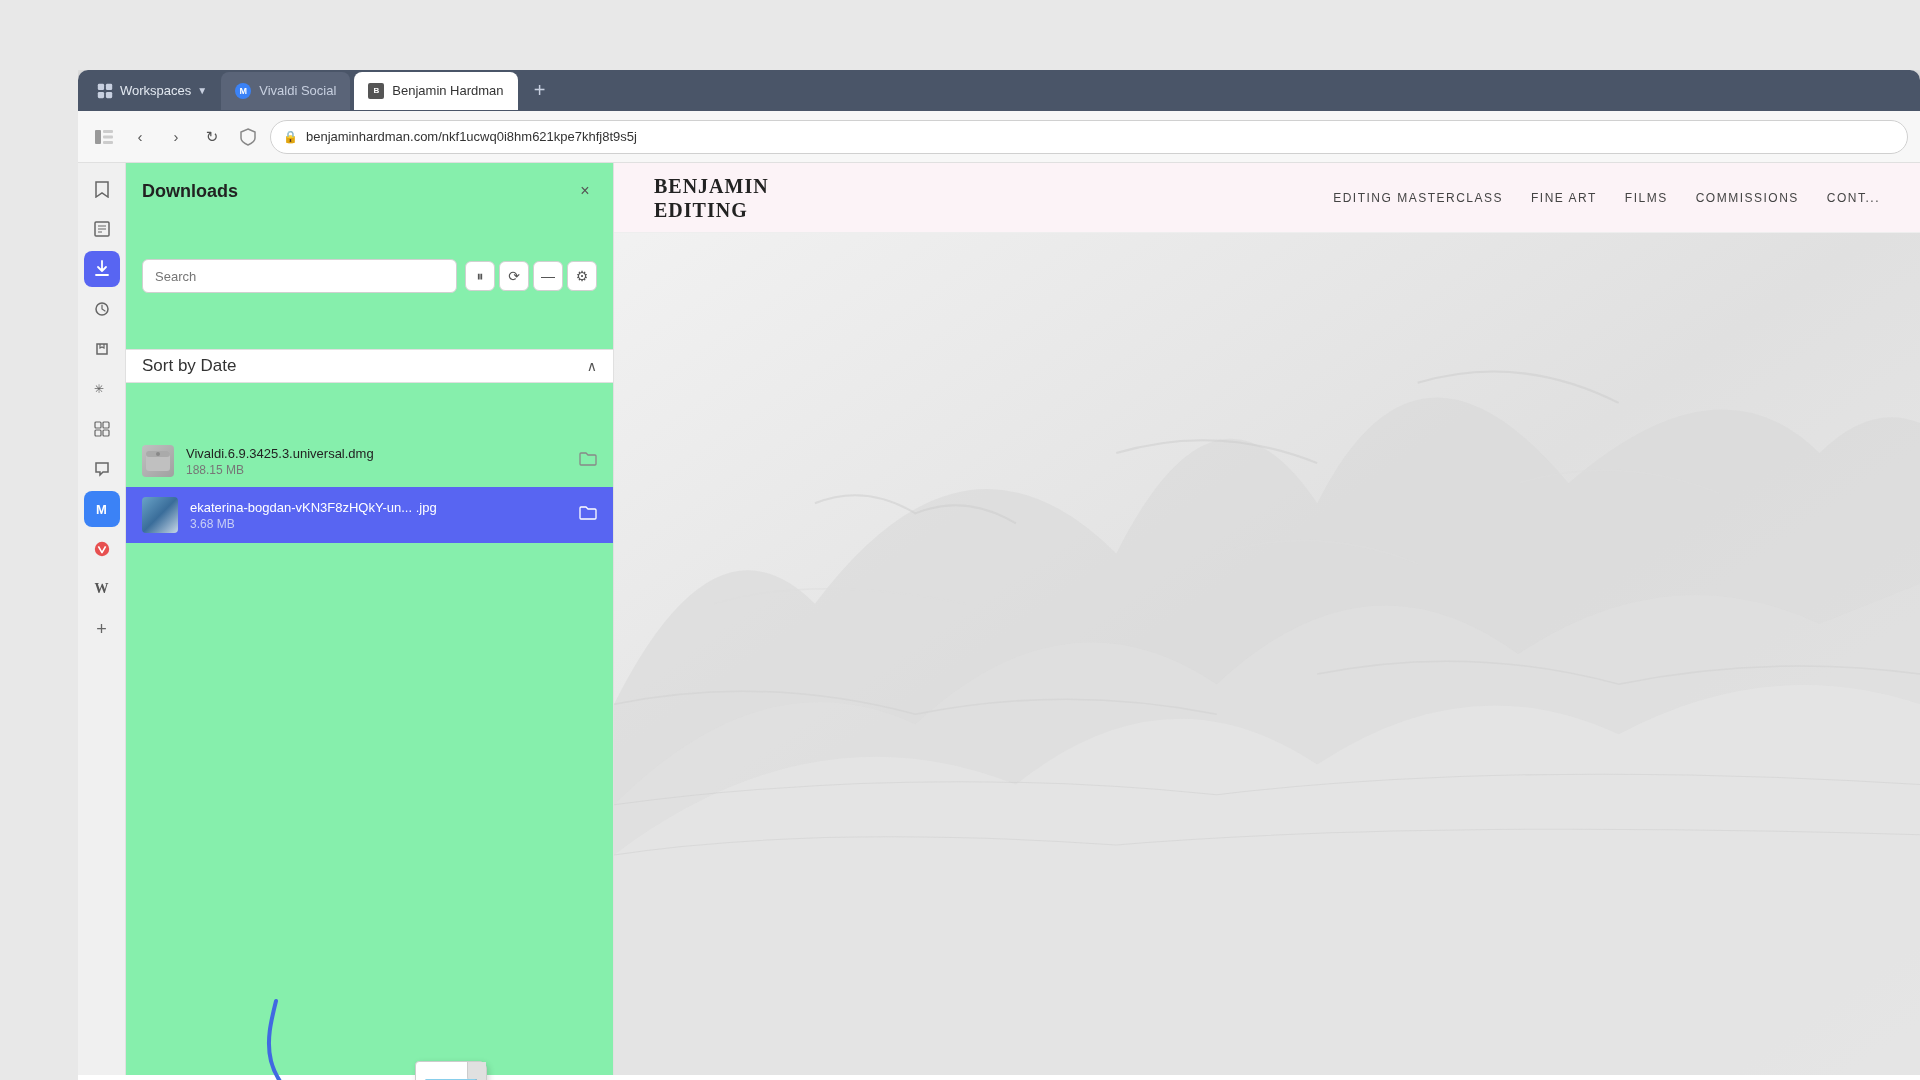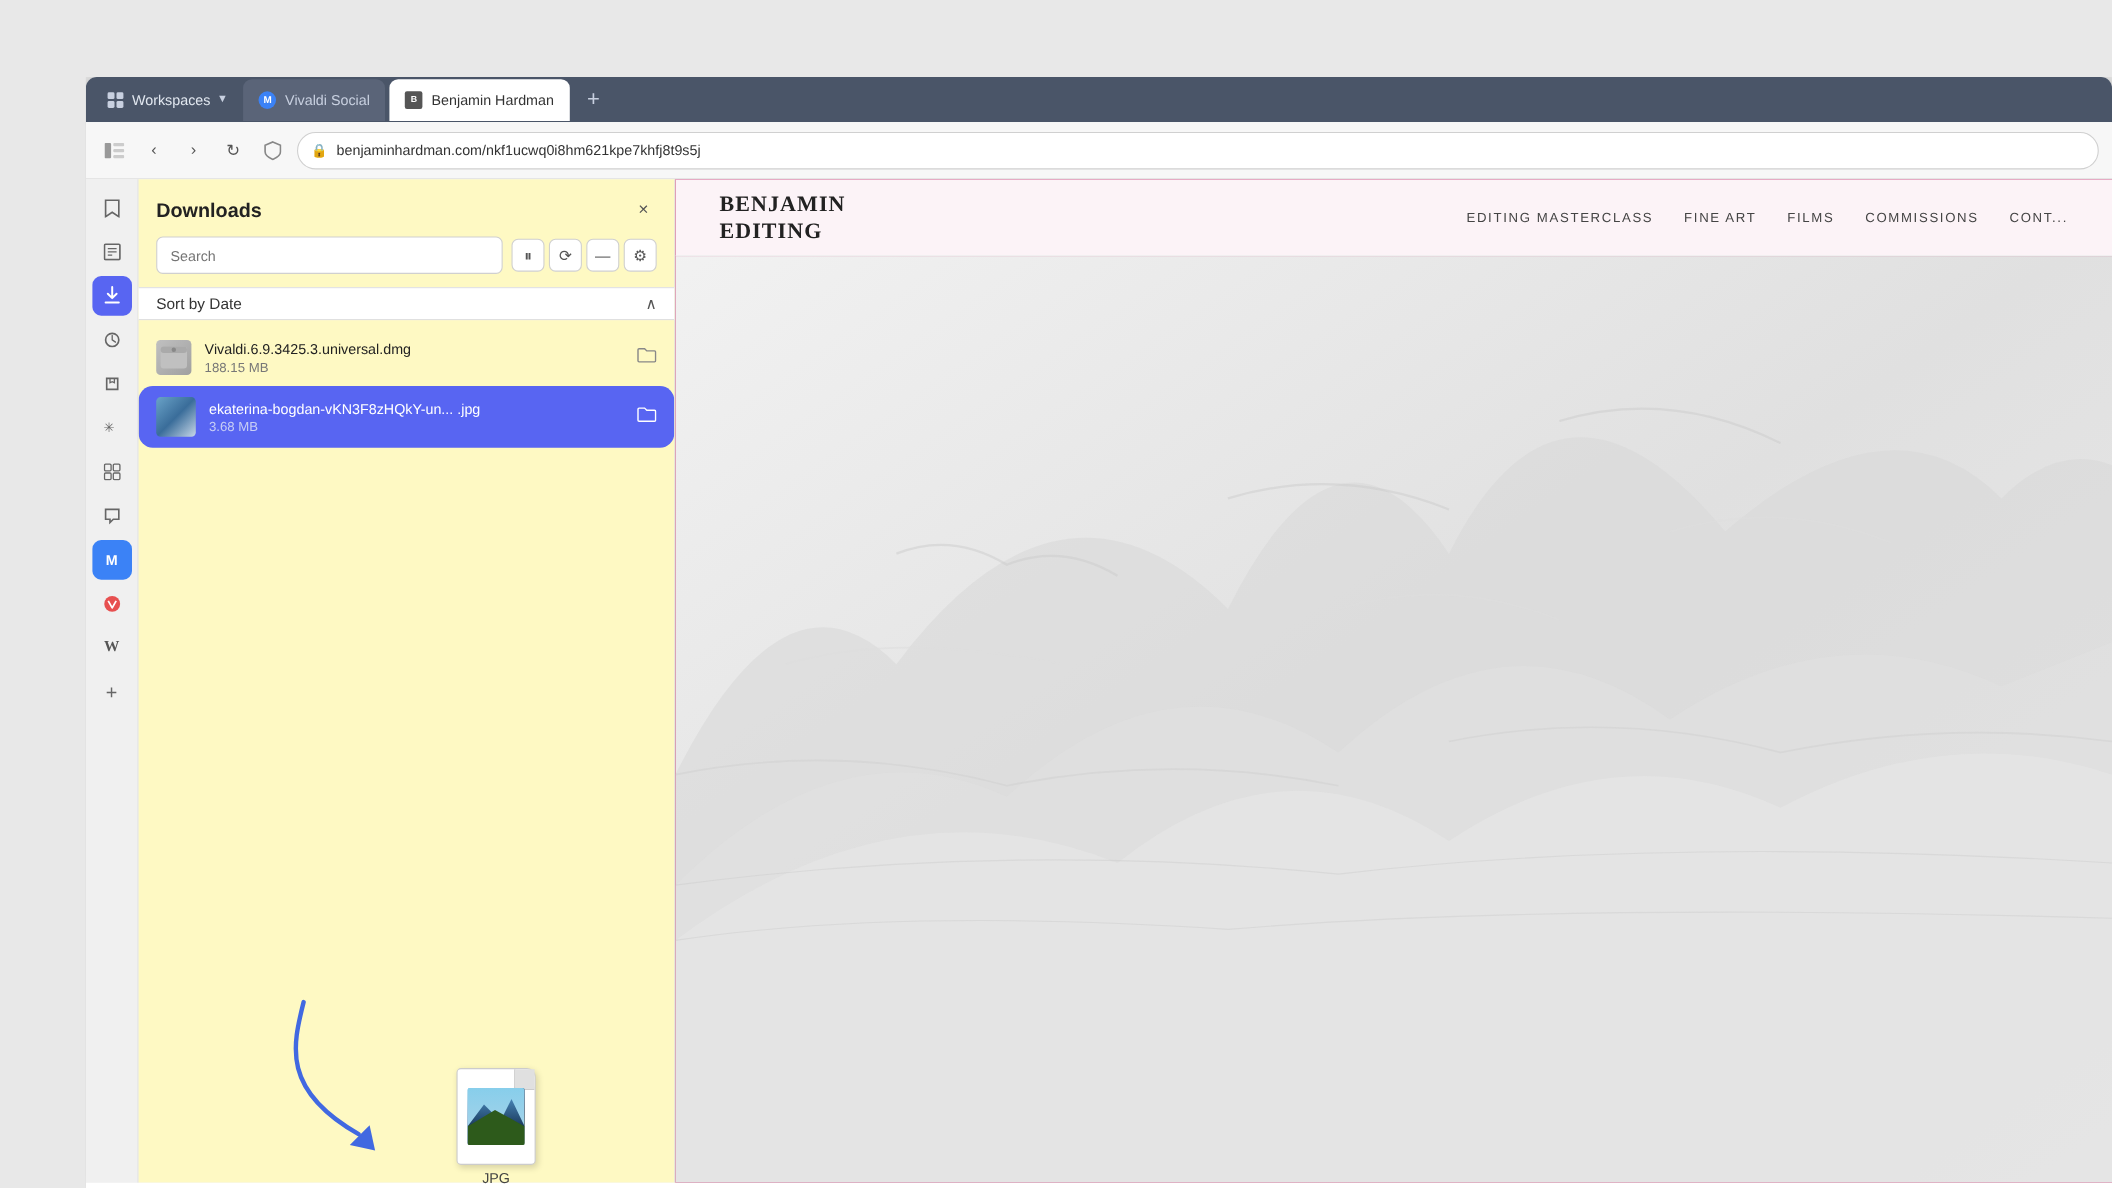--- a/index.html
+++ b/index.html
@@ -181,24 +181,25 @@
       color: #fff;
     }
 
     .sidebar-icon-vivaldi {
       color: #e53e3e;
     }
 
     
     .downloads-panel {
       width: 488px;
-      background: #fef9c3;
+      background: #86efac;
       border-right: 1px solid #e0e0e0;
       display: flex;
       flex-direction: column;
+      gap: 44px;
     }
 
     .panel-header {
       display: flex;
       align-items: center;
       justify-content: space-between;
       padding: 16px 16px 12px;
     }
 
     .panel-title {
@@ -261,21 +262,21 @@
       display: flex;
       align-items: center;
       justify-content: space-between;
       padding: 6px 16px;
       background: #fff;
       border-top: 1px solid #e0e0e0;
       border-bottom: 1px solid #e0e0e0;
     }
 
     .sort-label {
-      font-size: 14px;
+      font-size: 17px;
       color: #333;
       font-weight: 500;
     }
 
     .sort-chevron {
       color: #555;
       font-size: 14px;
     }
 
     
@@ -289,21 +290,20 @@
       display: flex;
       align-items: center;
       padding: 10px 16px;
       gap: 12px;
       cursor: pointer;
       position: relative;
     }
 
     .download-item.active {
       background: #5865f2;
-      border-radius: 13px;
     }
 
     .download-item.active .download-filename { color: #fff; }
     .download-item.active .download-size { color: #c8cef5; }
     .download-item.active .folder-icon { color: #fff; }
 
     .download-thumb {
       width: 36px;
       height: 36px;
       background: #e8e8e8;

